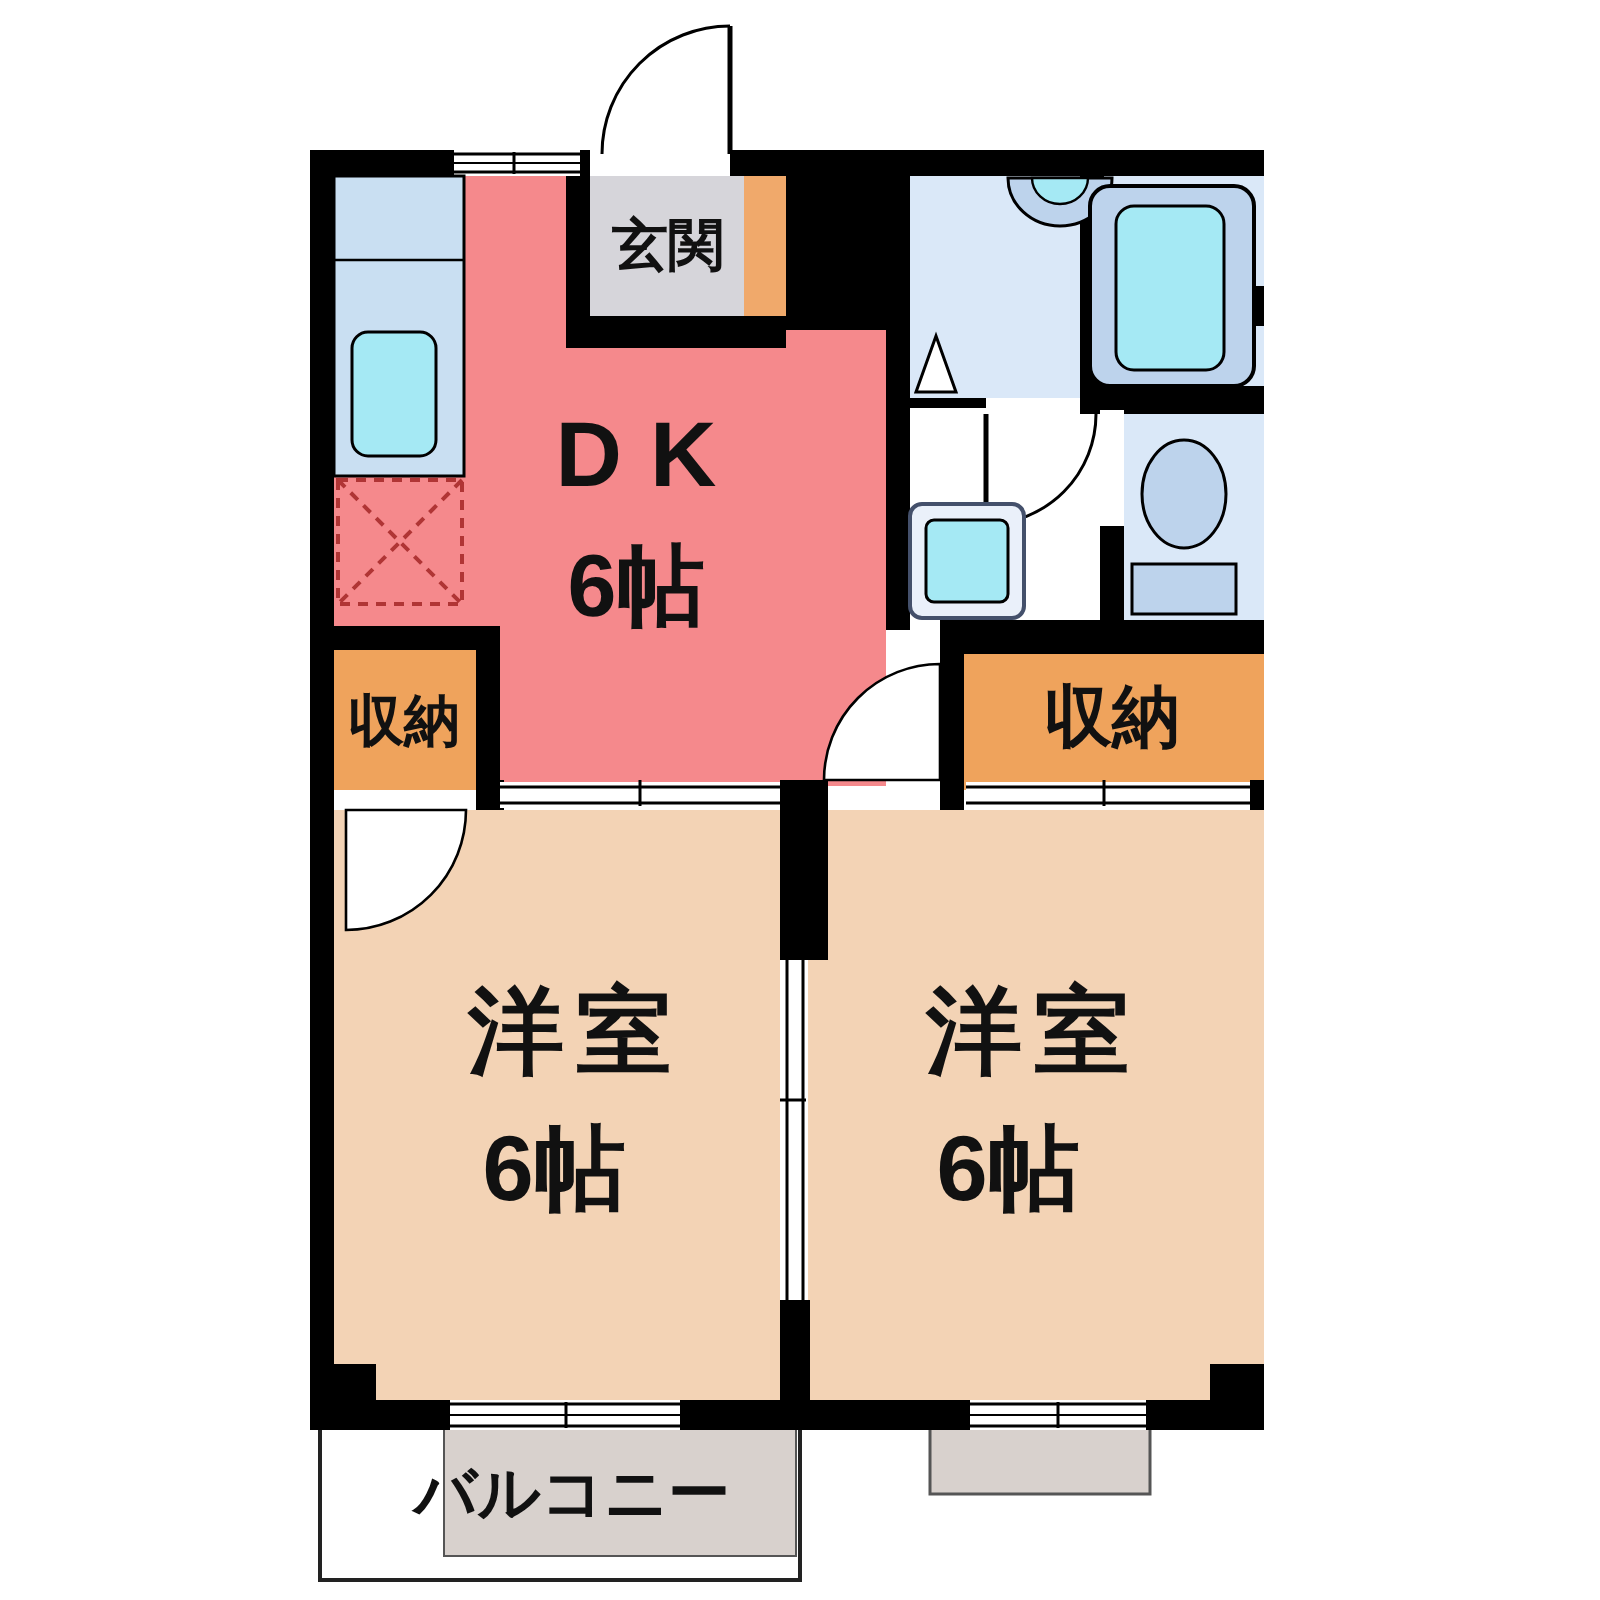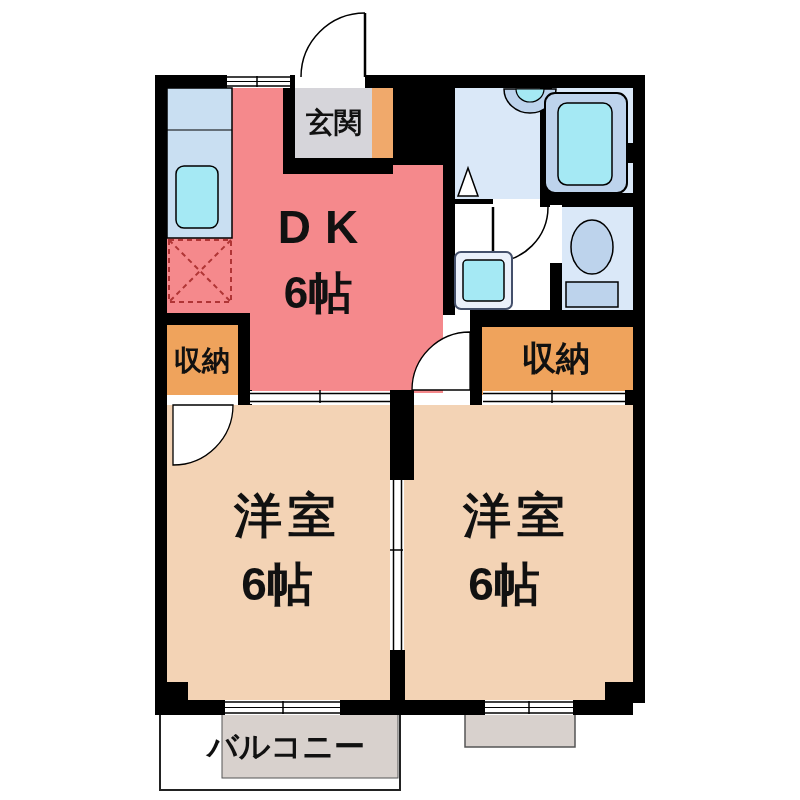--- a/index.html
+++ b/index.html
@@ -1,16 +1,16 @@
 <!DOCTYPE html>
 <html><head>
 <meta charset="utf-8">
 <style>
   html,body{margin:0;padding:0;background:#ffffff;}
-  .stage{position:relative;width:800px;height:800px;background:#ffffff;overflow:hidden;}
+  .stage{position:relative;width:632px;height:800px;background:#ffffff;overflow:hidden;}
   svg{display:block;}
   text{font-family:"Liberation Sans","DejaVu Sans",sans-serif;font-weight:bold;fill:#111111;}
 </style>
 </head>
 <body>
 
 <div class="stage">
 <svg width="800" height="800" viewBox="0 0 800 800" xmlns="http://www.w3.org/2000/svg">
 
   <g>

